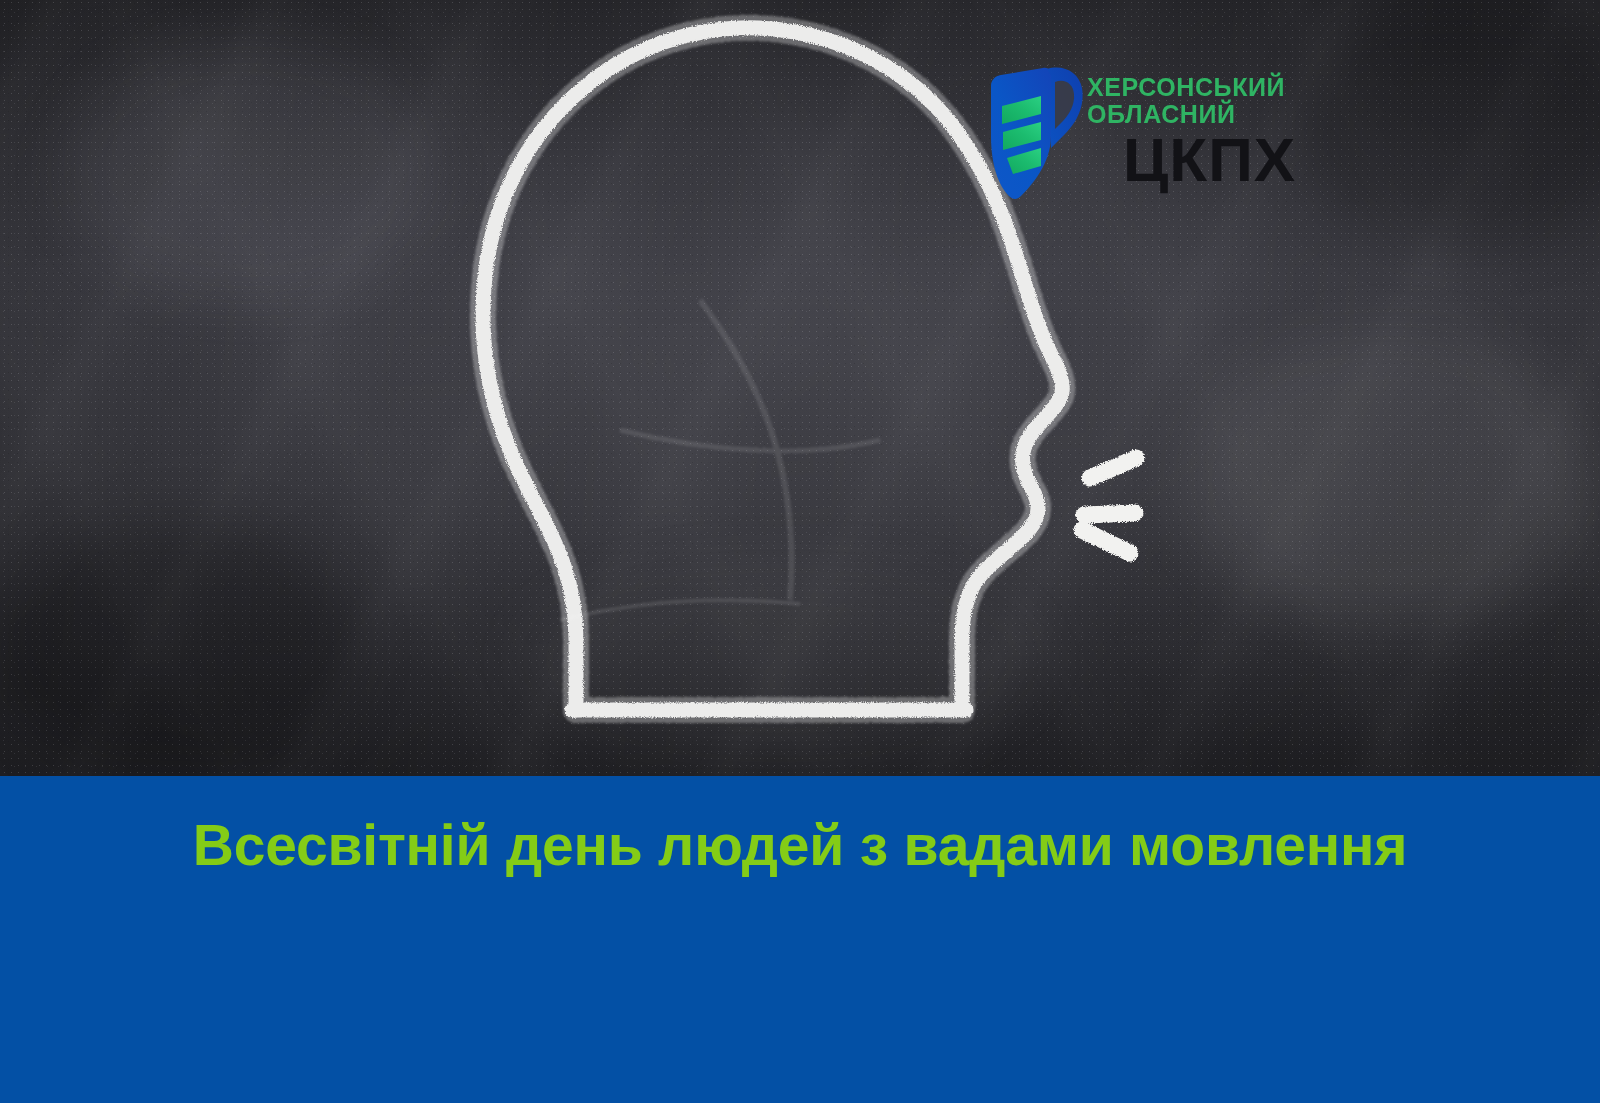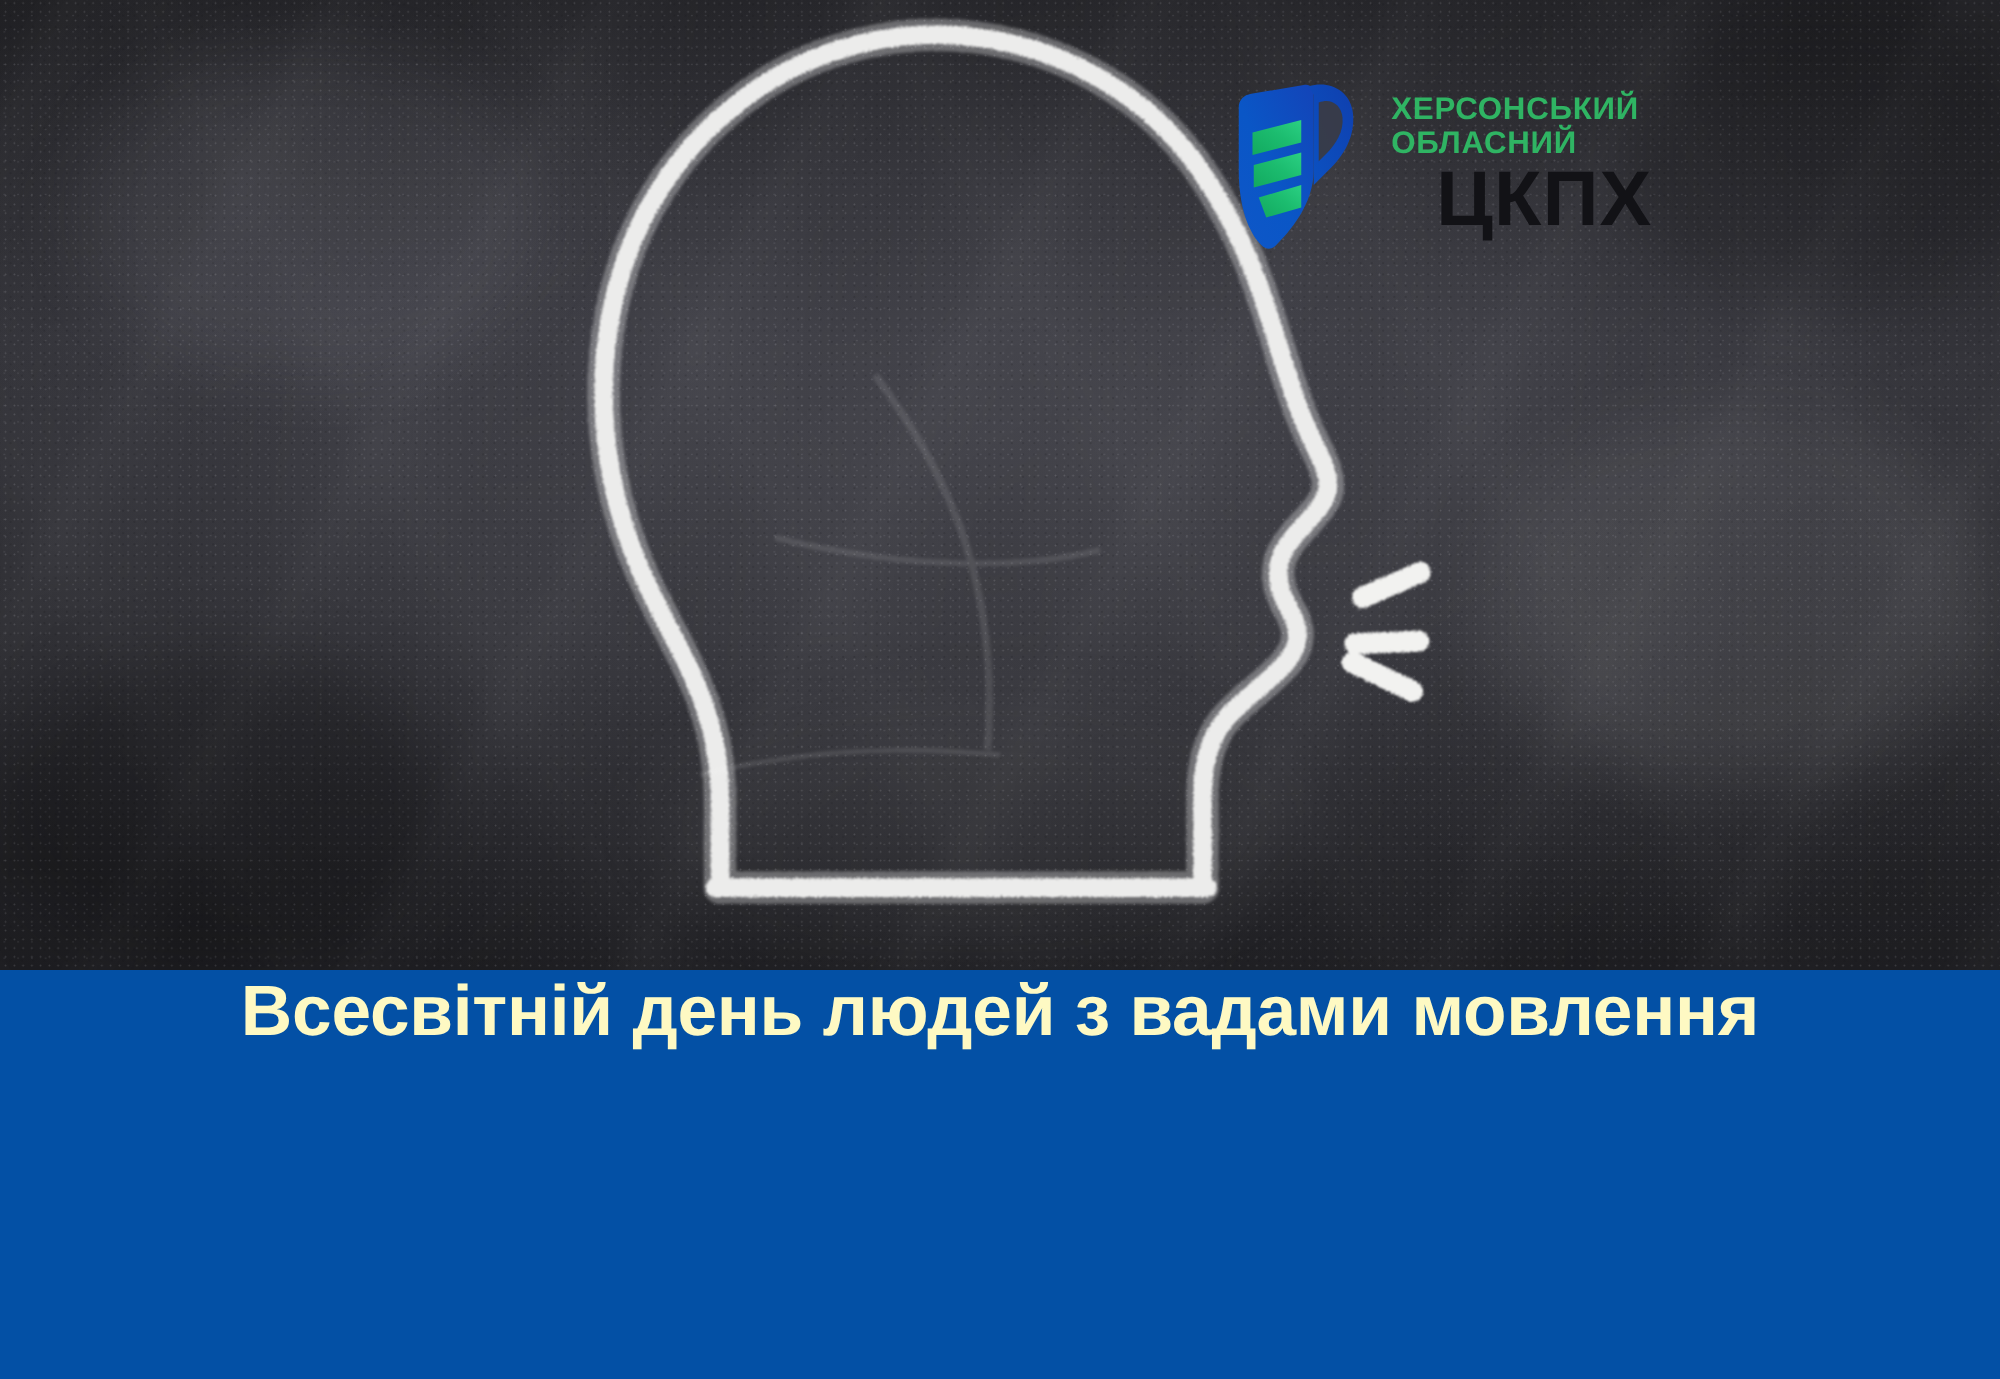--- a/index.html
+++ b/index.html
@@ -86,21 +86,21 @@
 
   
   .logo {
     position: absolute;
     left: 985px;
     top: 55px;
     width: 320px;
     height: 155px;
     display: flex;
     align-items: center;
-    gap: 28px;
+    gap: 2px;
   }
   .logo-mark { width: 100px; height: 145px; flex: 0 0 auto; }
   .logo-text { display: flex; flex-direction: column; justify-content: center; }
   .logo-line1, .logo-line2 {
     color: #2fb463;
     font-weight: bold;
     font-size: 25px;
     letter-spacing: 0.6px;
     line-height: 1.08;
     white-space: nowrap;
@@ -123,22 +123,23 @@
     top: 776px;
     width: 1600px;
     height: 327px;
     background: #0350A5;
   }
   .banner-title {
     position: absolute;
     left: 0;
     top: 0;
     width: 1600px;
+    padding-top: 36px;
     text-align: center;
-    color: #fef9c3;
+    color: #84cc16;
     font-weight: bold;
     font-size: 57px;
     letter-spacing: -0.2px;
     white-space: nowrap;
   }
 </style>
 </head>
 <body>
 
 <div id="poster">

